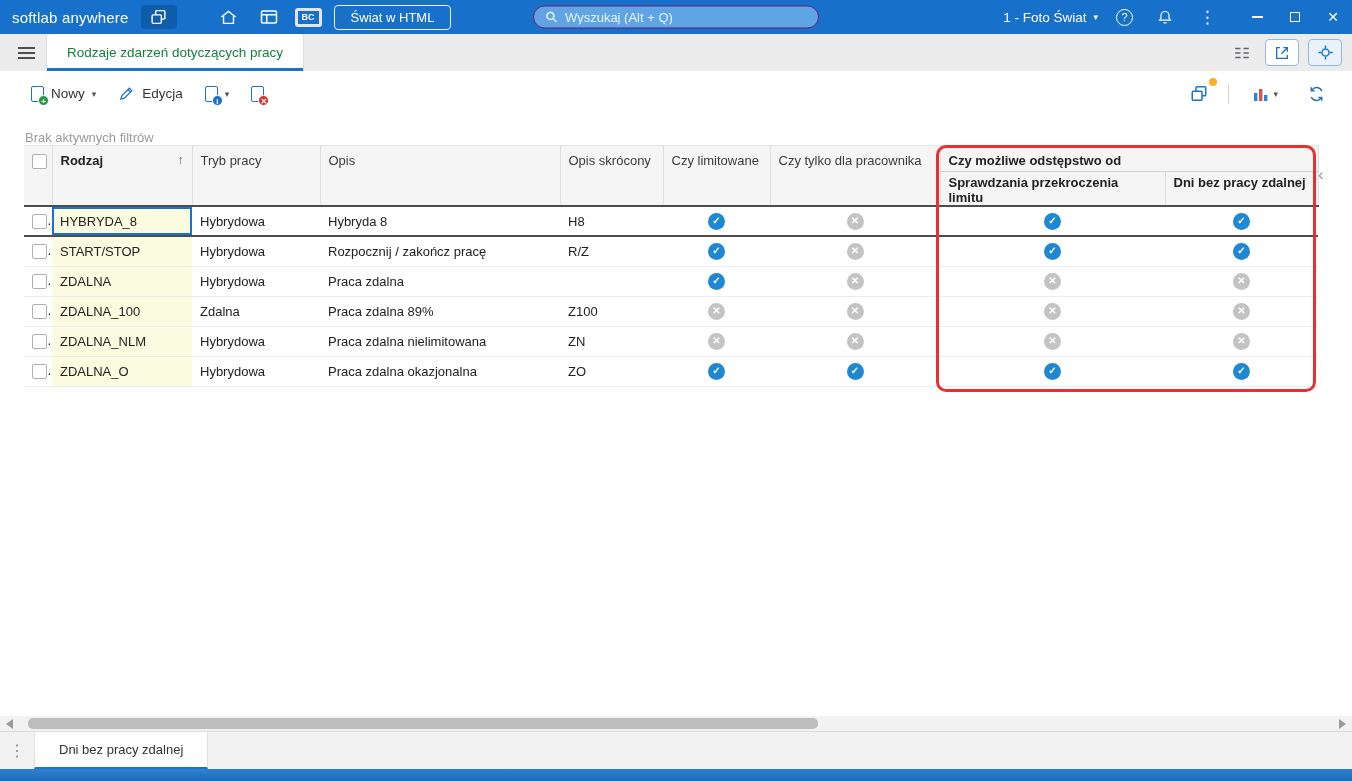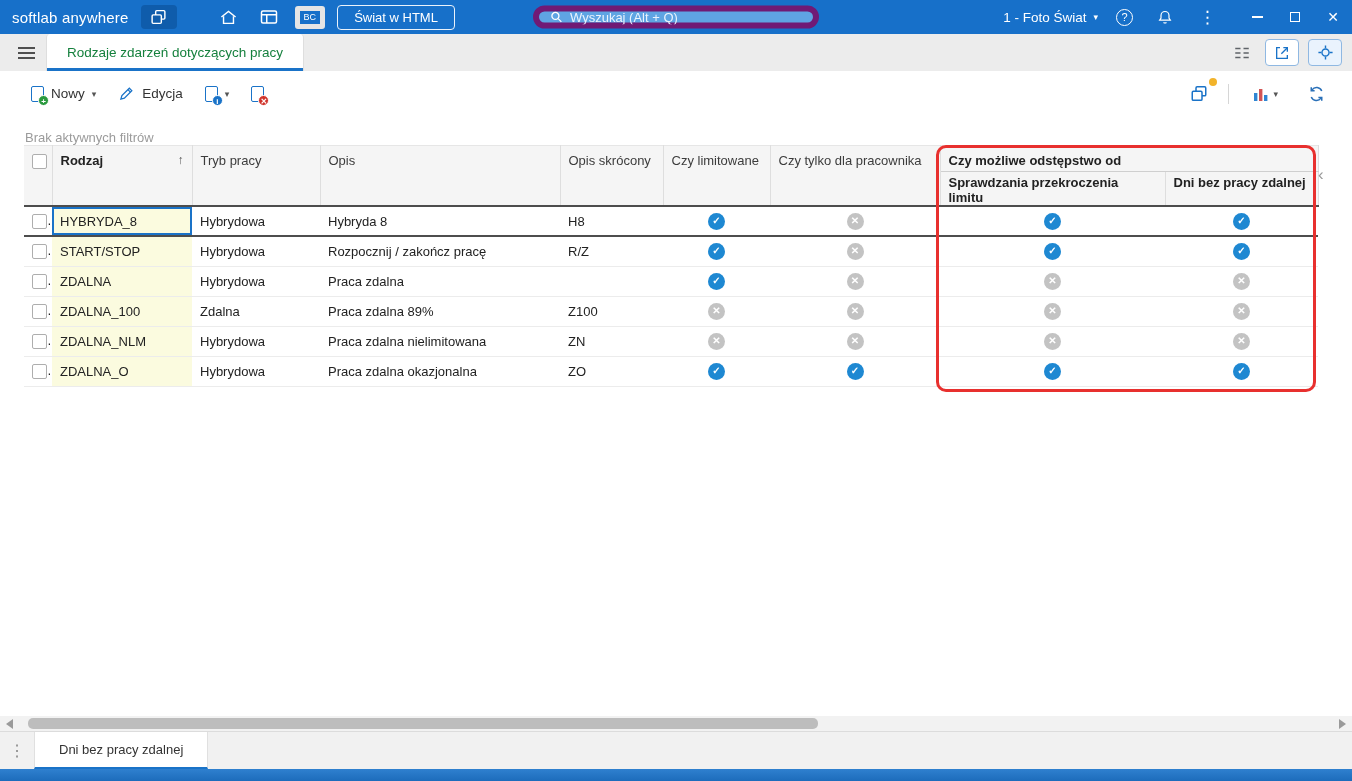--- a/index.html
+++ b/index.html
@@ -7,26 +7,26 @@
     font-family:"Liberation Sans", sans-serif; background:#fff; }
   .app { position:relative; width:1352px; height:781px; display:flex; flex-direction:column; background:#fff; }
 
   
   .titlebar { flex:0 0 34px; background:var(--titlebar-bg,#1770c9); color:#fff;
     display:flex; align-items:center; padding:0 12px; gap:12px; position:relative; }
   .app-name { font-size:15px; letter-spacing:.2px; white-space:nowrap; }
   .tb-tile { width:36px; height:24px; background:#0f5cab; border-radius:4px;
     display:flex; align-items:center; justify-content:center; cursor:pointer; }
   .tb-icon { display:flex; align-items:center; justify-content:center; width:28px; height:26px; cursor:pointer; }
-  .bc-badge { border:5px solid #e5e5e5; border-radius:3px; font-size:9px; font-weight:normal;
+  .bc-badge { border:3px solid #e5e5e5; border-radius:3px; font-size:9px; font-weight:bold;
     padding:2px 4px; line-height:1; cursor:pointer; }
   .open-html { background:transparent; border:1px solid #eaf2fb; border-radius:4px; color:#fff;
     font-family:inherit; font-size:13px; padding:4px 16px; cursor:pointer; white-space:nowrap; }
   .search { position:absolute; left:50%; top:50%; transform:translate(-50%,-50%);
-    width:286px; height:23px; background:#5fa4e3; border:6px solid #701a75; border-radius:12px;
+    width:286px; height:23px; background:#5fa4e3; border:1px solid #701a75; border-radius:12px;
     display:flex; align-items:center; gap:7px; padding:0 11px; }
   .search input { flex:1; background:transparent; border:none; outline:none; color:#fff;
     font-family:inherit; font-size:13px; }
   .search input::placeholder { color:#f2f8ff; opacity:.95; }
   .tb-right { margin-left:auto; display:flex; align-items:center; gap:18px; }
   .company { display:flex; align-items:center; gap:7px; font-size:13.5px; cursor:pointer; white-space:nowrap; }
   .chev-w { font-size:9px; }
   .help { width:17px; height:17px; border:1.4px solid #fff; border-radius:50%; font-size:11px;
     display:flex; align-items:center; justify-content:center; cursor:pointer; }
   .kebab { font-size:17px; line-height:1; cursor:pointer; padding:0 2px; }

